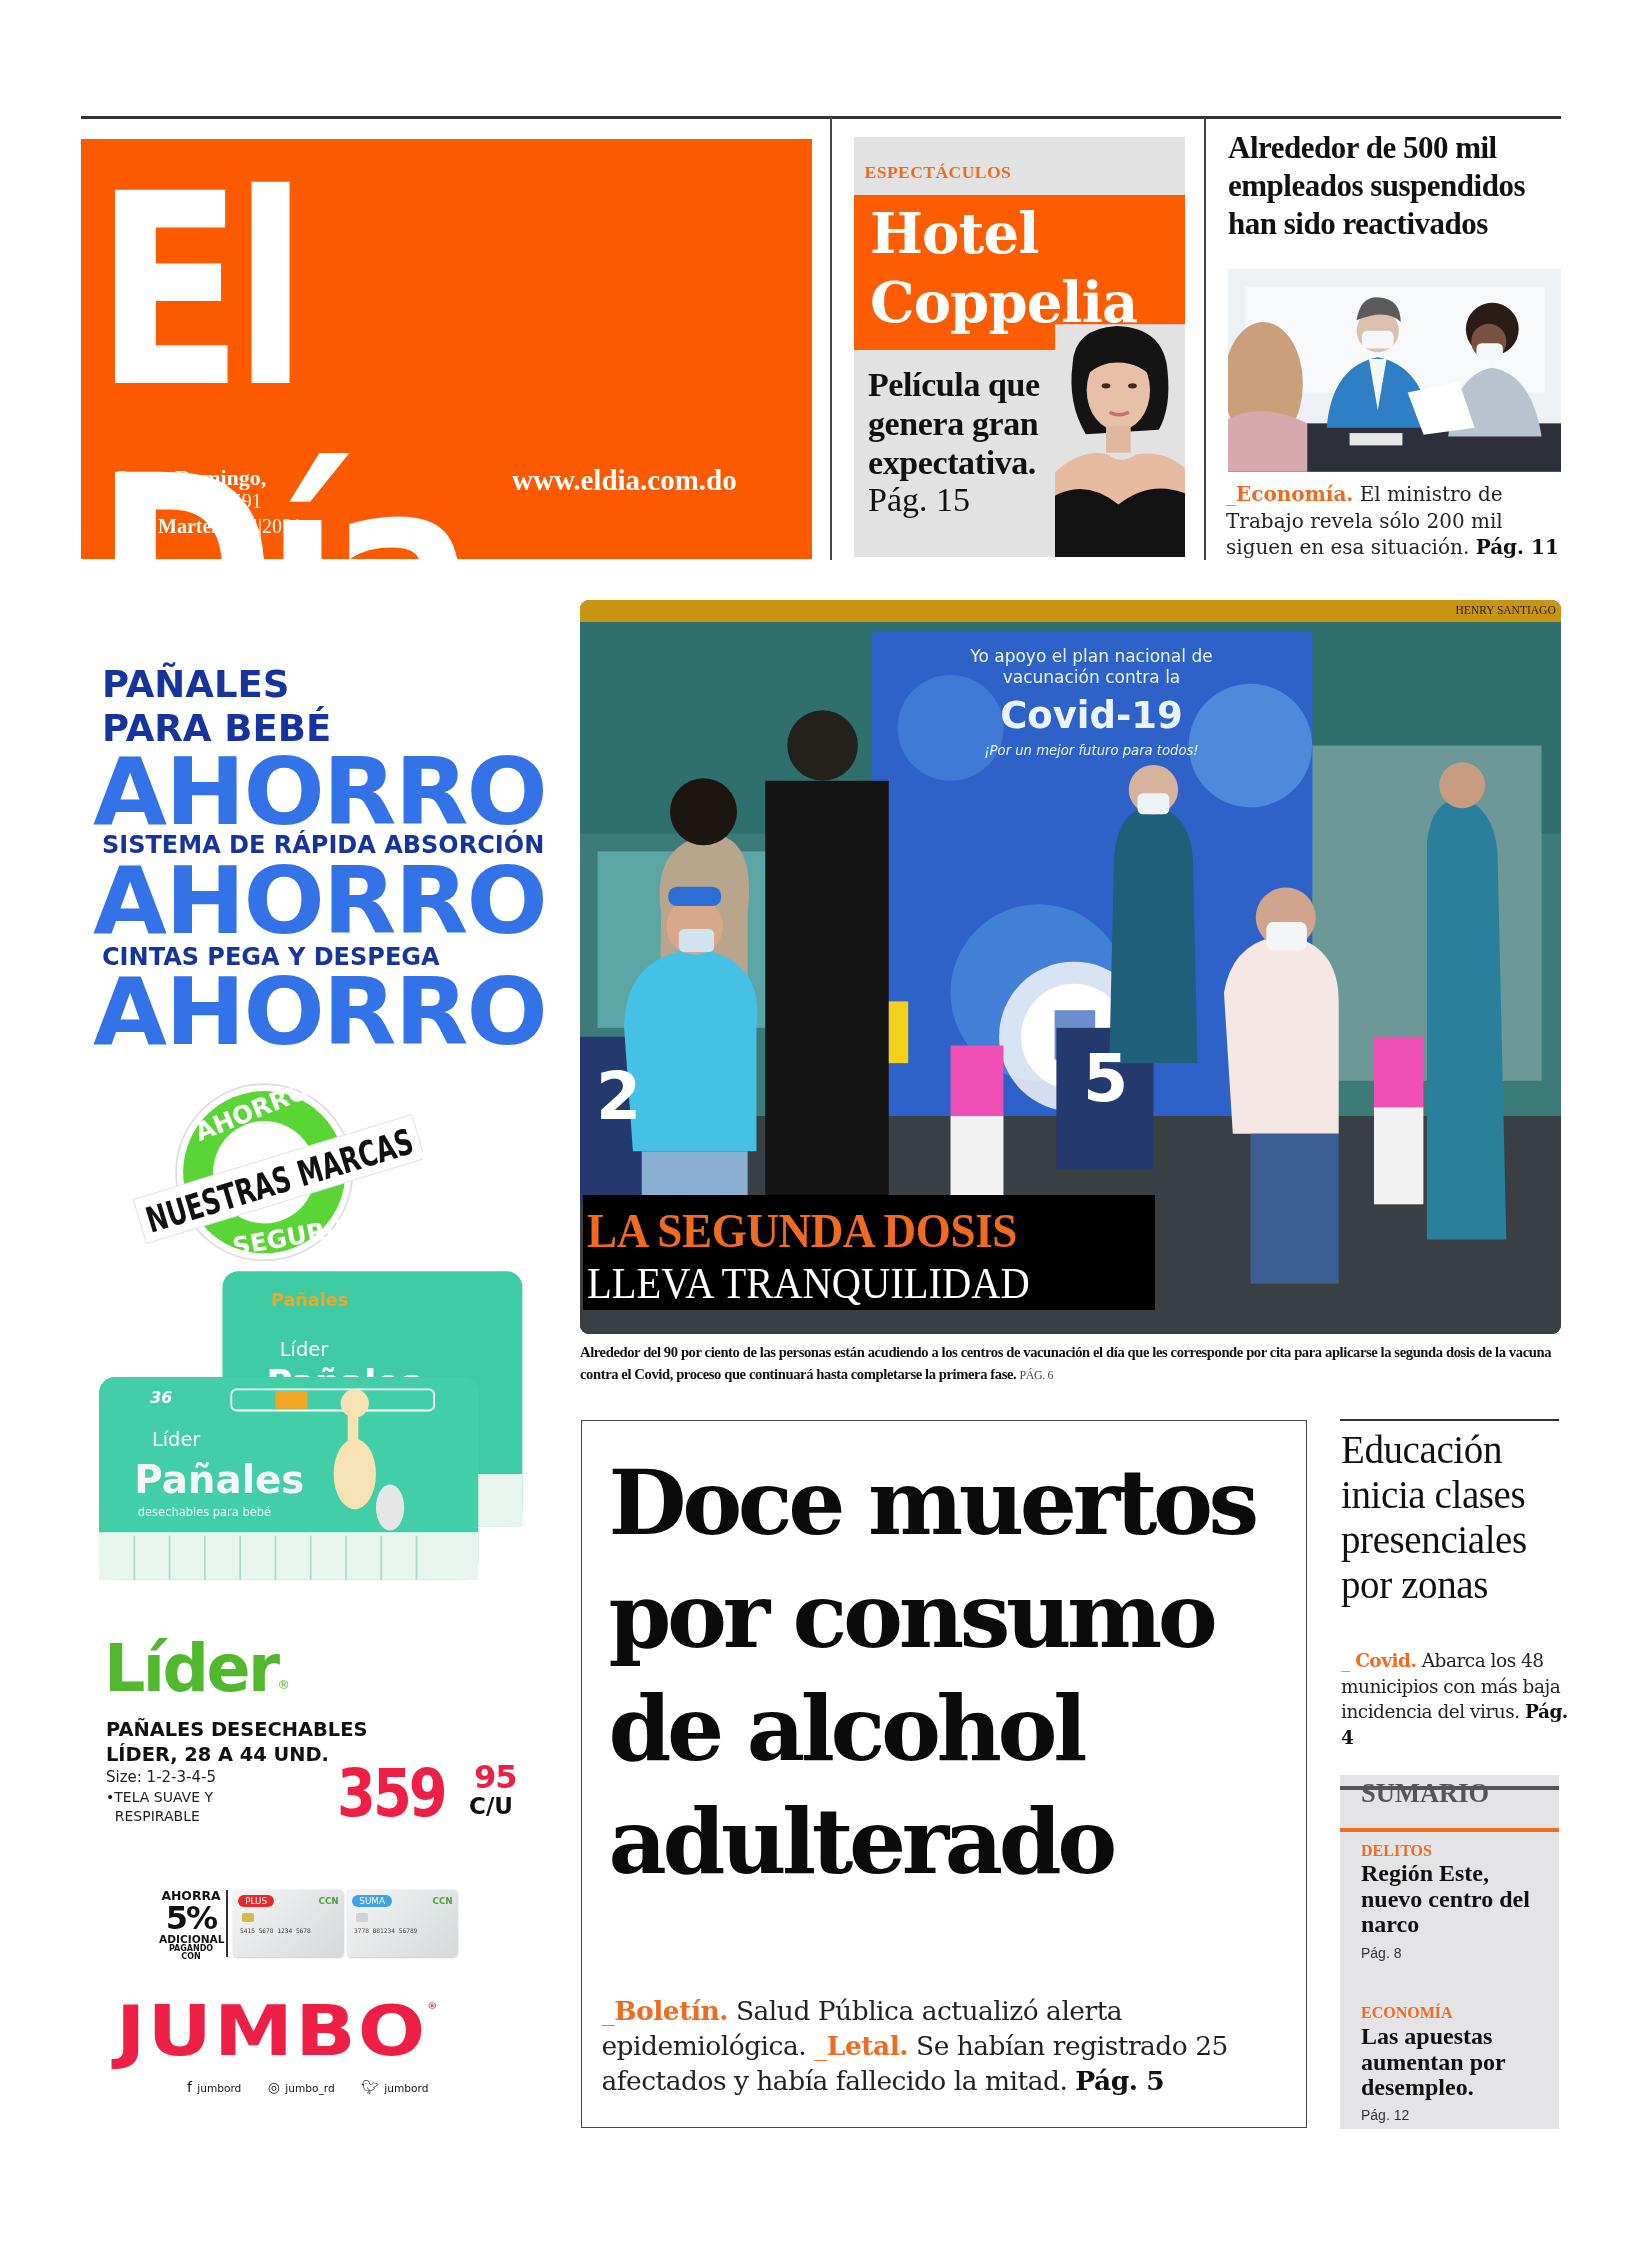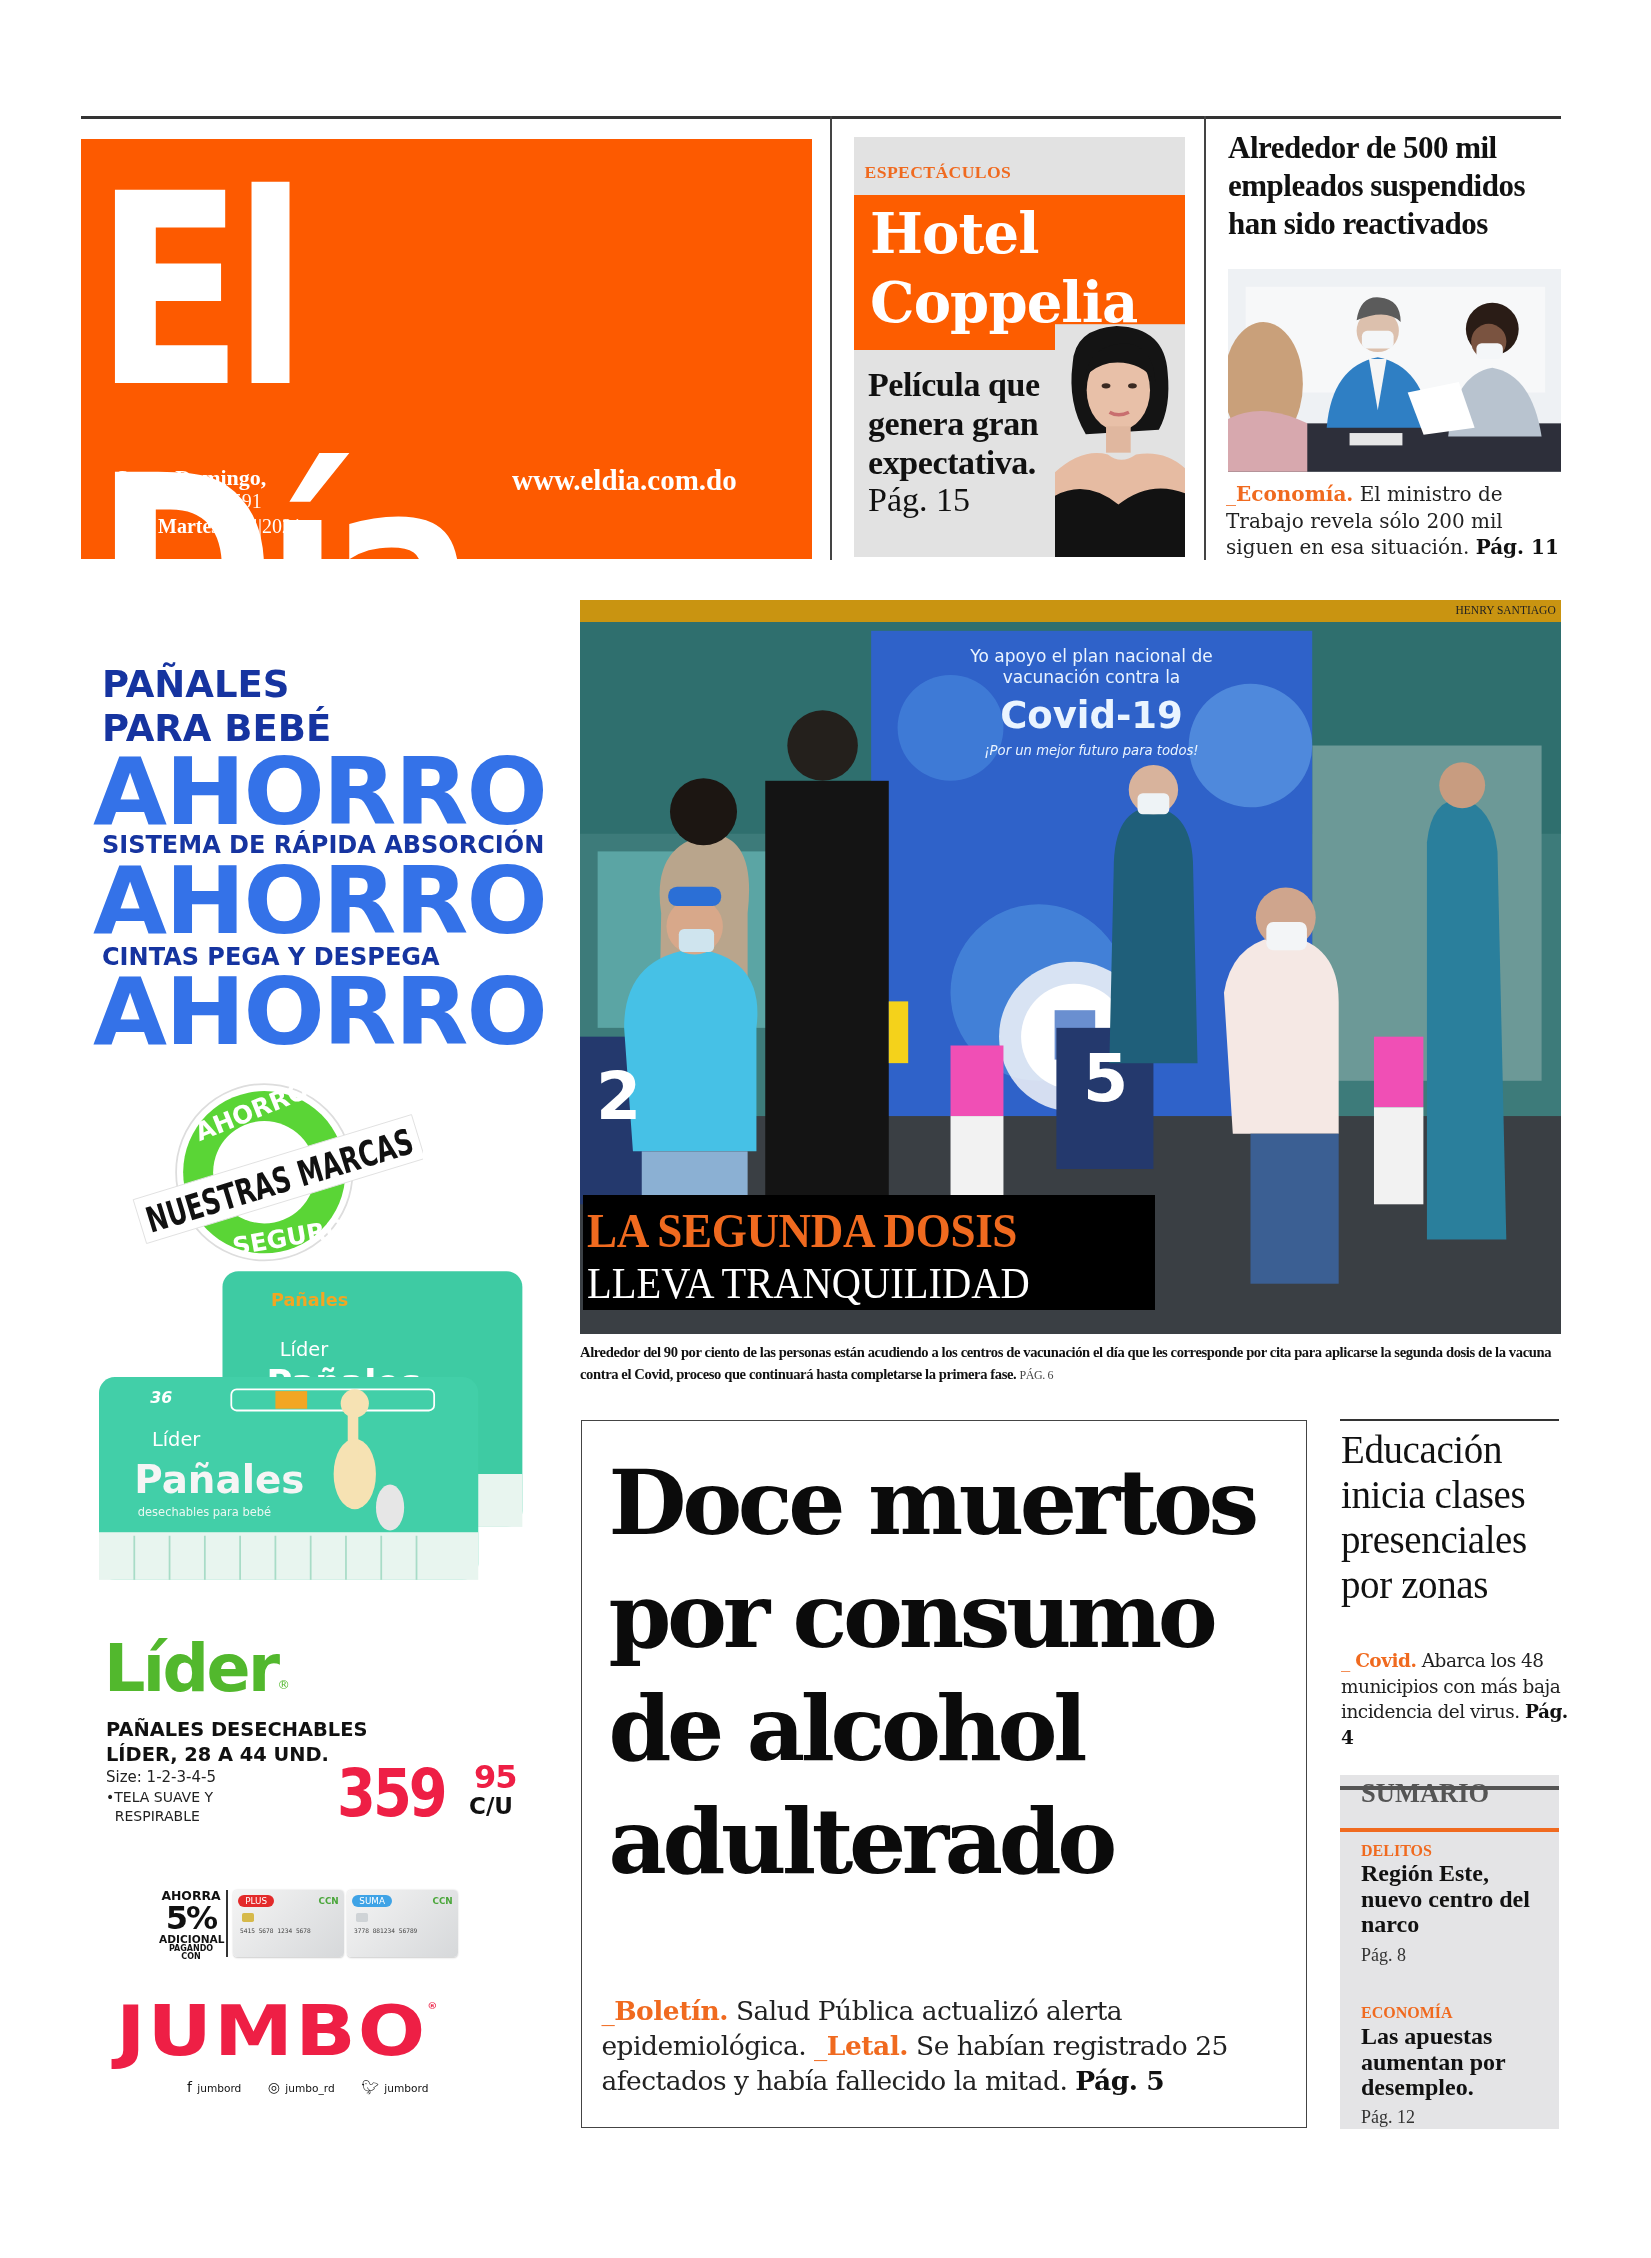--- a/index.html
+++ b/index.html
@@ -62,21 +62,21 @@
   .card .tag { position: absolute; left: 5.3px; top: 5.3px; padding: 0.9px 7px; border-radius: 8.8px; color: #fff; font-family: "DejaVu Sans", sans-serif; font-size: 8.8px; }
   .card .ccn { position: absolute; right: 5.3px; top: 6.2px; color: #4aa63a; font-family: "DejaVu Sans", sans-serif; font-size: 8.8px; font-weight: bold; }
   .card .num { position: absolute; left: 7px; top: 37px; font-family: "DejaVu Sans Mono", monospace; font-size: 6.2px; color: #444; }
   .card .chip { position: absolute; left: 8.8px; top: 23px; width: 12.4px; height: 8.8px; background: #d6b94a; border-radius: 1.8px; }
   .jumbo { position: absolute; left: 35px; top: 1373px; font-family: "DejaVu Sans", sans-serif; font-weight: bold; font-size: 69px; color: #ee1f45; letter-spacing: 1.8px; transform: scaleX(1.15); transform-origin: left top; }
   .jumbo sup { font-size: 8.8px; vertical-align: 46px; }
   .socials { position: absolute; left: 106px; top: 1461px; font-family: "DejaVu Sans", sans-serif; font-weight: normal; font-size: 10.6px; color: #111; display: flex; gap: 26.5px; align-items: center; }
   .socials span.ico { font-size: 14px; margin-right: 5.3px; }
 
   
-  .main-photo { left: 580px; top: 600px; width: 981px; height: 734px; overflow: hidden; background: #2e6b6c; }
+  .main-photo { left: 580px; top: 600px; width: 981px; height: 734px; overflow: hidden; background: #2e6b6c; border-radius: 9px; }
   .credit-bar { position: absolute; left: 0; top: 0; width: 100%; height: 22px; background: #c99411; }
   .credit { position: absolute; right: 5.3px; top: 4.4px; font-family: "Liberation Serif", serif; font-size: 11.5px; color: #222; }
   .photo-body { position: absolute; left: 0; top: 22px; width: 100%; height: 712px; }
   .overlay-box { position: absolute; left: 2.6px; top: 595px; width: 572px; height: 115px; background: #000; }
   .overlay-l1 { position: absolute; left: 7px; top: 602px; font-family: "Liberation Serif", serif; font-weight: bold; font-size: 49px; color: #f06a1f; letter-spacing: -0.4px; transform: scaleX(0.92); transform-origin: left top; }
   .overlay-l2 { position: absolute; left: 7px; top: 658px; font-family: "Liberation Serif", serif; font-size: 44px; color: #fff; transform: scaleX(0.92); transform-origin: left top; }
   .banner-text { position: absolute; color: #eaf4ff; font-family: "DejaVu Sans", sans-serif; text-align: center; }
 
   .caption { left: 580px; top: 1341px; width: 984px; font-family: "Liberation Serif", serif; font-weight: bold; font-size: 14.6px; line-height: 22px; color: #111; letter-spacing: -0.4px; }
   .caption .pg { font-weight: normal; font-size: 12px; color: #444; }
@@ -90,21 +90,21 @@
   .edu-rule { left: 1340px; top: 1419px; width: 219px; height: 1.8px; background: #333; }
   .edu-head { left: 1341px; top: 1427px; width: 229px; font-family: "Liberation Serif", serif; font-size: 39px; line-height: 45px; color: #111; letter-spacing: -0.4px; }
   .edu-text { left: 1341px; top: 1648px; width: 229px; font-family: "DejaVu Serif", serif; font-size: 18.5px; line-height: 25.6px; color: #222; letter-spacing: -0.5px; }
 
   .sumario { left: 1340px; top: 1775px; width: 219px; height: 354px; background: #e4e4e6; }
   .sum-toprule { position: absolute; left: 0; top: 10.6px; width: 100%; height: 4.4px; background: #555; }
   .sum-title { position: absolute; left: 21px; top: 3px; font-family: "Liberation Serif", serif; font-weight: bold; font-size: 26.5px; color: #555; }
   .sum-orrule { position: absolute; left: 0; top: 53px; width: 100%; height: 4.4px; background: #f06a1f; }
   .sum-kick { position: absolute; left: 21px; font-family: "Liberation Serif", serif; font-weight: bold; font-size: 16px; color: #f06a1f; }
   .sum-head { position: absolute; left: 21px; width: 194px; font-family: "Liberation Serif", serif; font-weight: bold; font-size: 24px; line-height: 25.6px; color: #111; }
-  .sum-pg { position: absolute; left: 21px; font-family: Liberation Serif, serif; font-size: 18px; color: #333; }
+  .sum-pg { position: absolute; left: 21px; font-family: Liberation Sans, sans-serif; font-size: 14px; color: #333; }
 </style>
 </head>
 <body>
 
 <div class="abs top-rule"></div>
 <div class="abs vdiv" style="left:830px"></div>
 <div class="abs vdiv" style="left:1204px"></div>
 
 <div class="abs masthead">
   <div class="logo">El Día</div>

